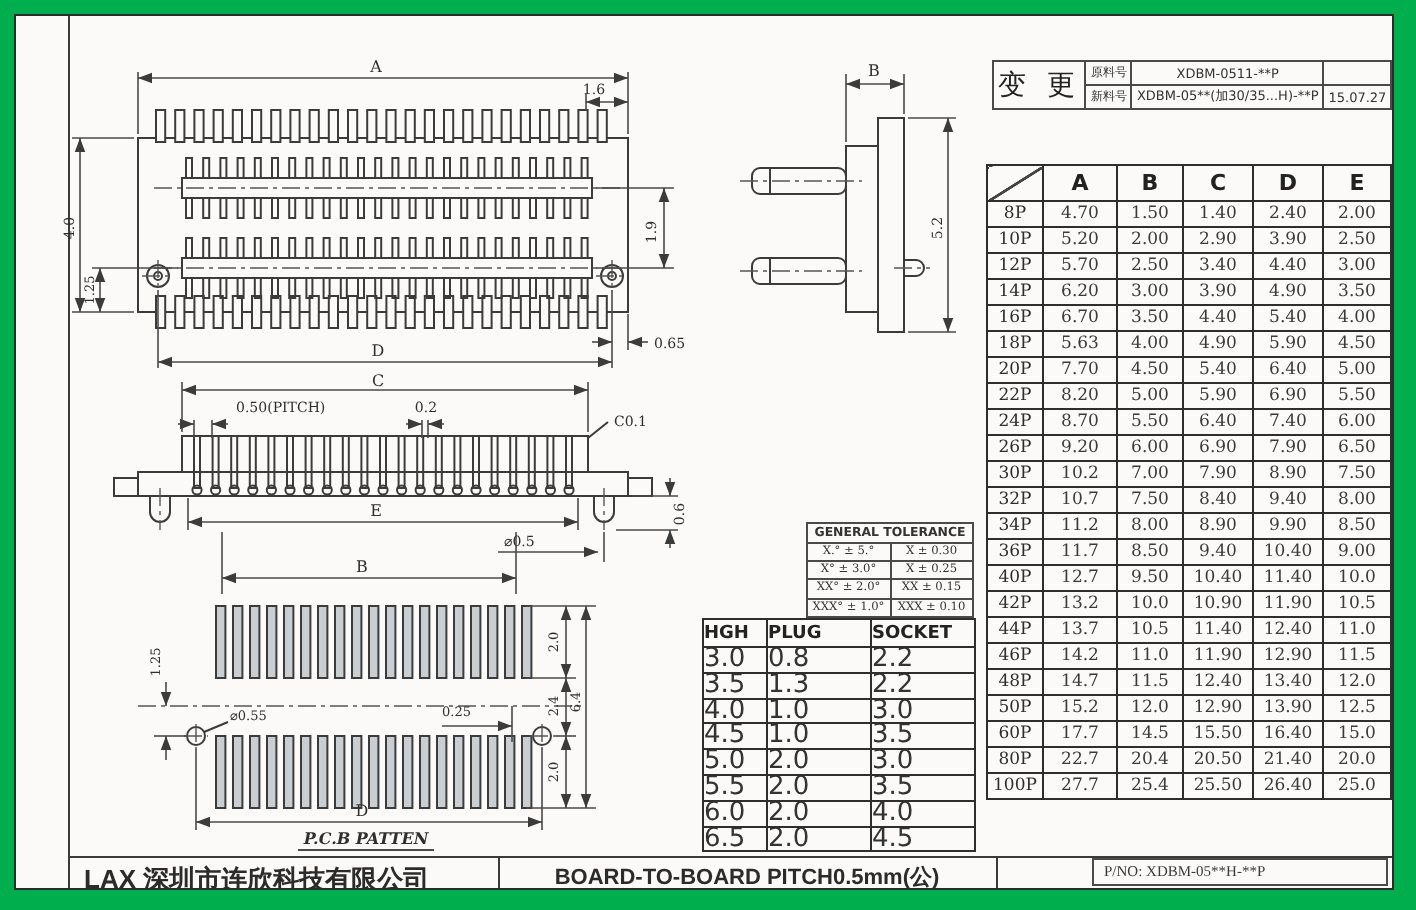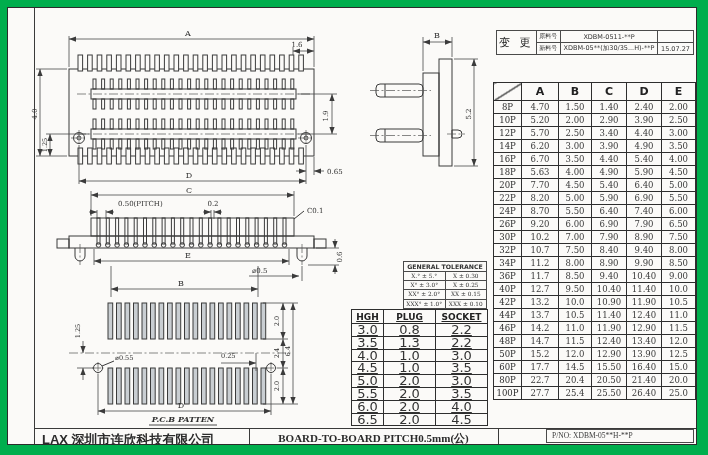--- a/index.html
+++ b/index.html
@@ -6,53 +6,53 @@
   .canvas{position:relative;width:708px;height:455px;background:#00AE4D;
           font-family:"DejaVu Sans",sans-serif;overflow:hidden;}
   .sheet{position:absolute;left:7px;top:7px;width:690px;height:438px;
          background:#fbfaf8;border:1px solid #2b2b2b;box-sizing:border-box;overflow:hidden;}
   .vline,.hline{position:absolute;background:#3a3a3a;}
   .vline{width:1px;} .hline{height:1px;}
 
   
   table{border-collapse:collapse;position:absolute;background:transparent;}
   .chg td{border:1px solid #4a4a4a;font-size:6.5px;color:#333;padding:0 2px;height:11px;white-space:nowrap;text-align:center;}
-  .chg .chglab{font-size:11px;letter-spacing:3px;text-align:center;color:#222;}
+  .chg .chglab{font-size:14px;letter-spacing:3px;text-align:center;color:#222;}
   .chg .fld{font-size:6px;text-align:center;}
 
   .dim{table-layout:fixed;width:203px;}
   .dim th,.dim td{border:1px solid #2e2e2e;text-align:center;padding:0;overflow:hidden;}
   .dim th{font-size:11px;font-weight:600;height:17px;color:#222;font-family:"DejaVu Sans",sans-serif;}
   .dim th.diag{background:linear-gradient(to bottom right,transparent 47%,#444 48%,#444 52%,transparent 53%);}
   .dim td{font-size:8.5px;height:12px;color:#3a3a3a;font-family:"DejaVu Serif",serif;line-height:12px;}
   .dim td.pn{font-size:8.5px;color:#2d2d2d;margin-left:16px;}
 
   .tol{table-layout:fixed;width:84px;}
   .tol th,.tol td{border:1px solid #4a4a4a;text-align:center;padding:0;color:#333;white-space:nowrap;overflow:hidden;}
   .tol th{font-size:6.2px;height:9px;font-weight:700;}
   .tol td{font-size:5.8px;height:8.2px;font-family:"DejaVu Serif",serif;}
 
   .hgh{table-layout:fixed;width:136px;}
-  .hgh th,.hgh td{border:1px solid #2e2e2e;text-align:center;padding:0;overflow:hidden;text-decoration:underline;}
+  .hgh th,.hgh td{border:1px solid #2e2e2e;text-align:left;padding:0;overflow:hidden;}
   .hgh th{font-size:9px;height:13px;font-weight:600;color:#222;}
   .hgh td{font-size:13px;height:11.8px;color:#333;line-height:11.8px;}
 
   
   svg.dw{position:absolute;}
   svg.dw .ln{stroke:#3b3b3b;fill:none;stroke-width:1;}
   svg.dw .dms{stroke:#4a4a4a;fill:none;stroke-width:0.8;}
   svg.dw line.cl{stroke:#555;stroke-width:0.7;stroke-dasharray:9 2.5 2 2.5;}
   svg.dw text{font-family:"DejaVu Serif",serif;font-size:8px;fill:#2f2f2f;stroke:none;}
   svg.dw text.sm{font-size:6.5px;} svg.dw text.md{font-size:7px;}
   svg.dw text.cap{font-size:8px;font-weight:bold;font-style:italic;}
 
   .company{position:absolute;left:34px;top:423px;width:212px;font-size:13px;font-weight:bold;
            color:#2b2b2b;white-space:nowrap;font-family:Liberation Sans, sans-serif;}
   .dtitle{position:absolute;left:241px;top:423px;width:249px;text-align:center;font-size:11px;
-          font-weight:bold;color:#2b2b2b;font-family:Liberation Serif, serif;white-space:nowrap;}
+          font-weight:bold;color:#2b2b2b;font-family:Liberation Sans, sans-serif;white-space:nowrap;}
   .pno{position:absolute;left:538px;top:421px;width:148px;height:14px;border:1px solid #4a4a4a;
        box-sizing:border-box;font-size:7.5px;color:#3a3a3a;padding:1px 0 0 5px;white-space:nowrap;
        font-family:Liberation Serif, serif;}
 </style>
 </head>
 <body>
 
 <div class="canvas">
  <div class="sheet">
 

